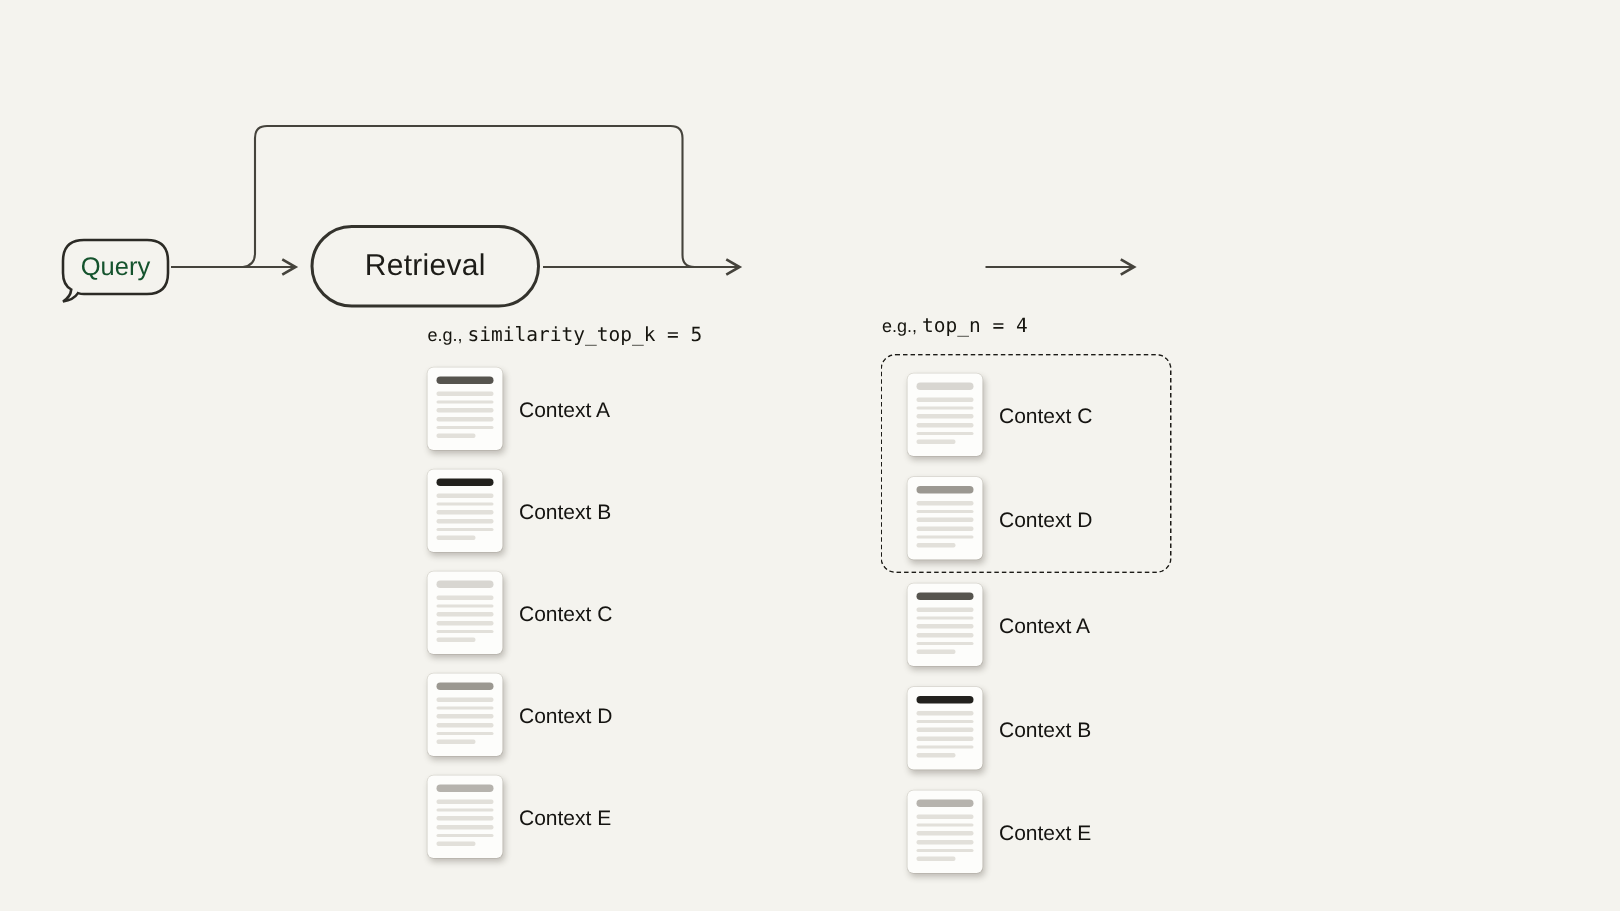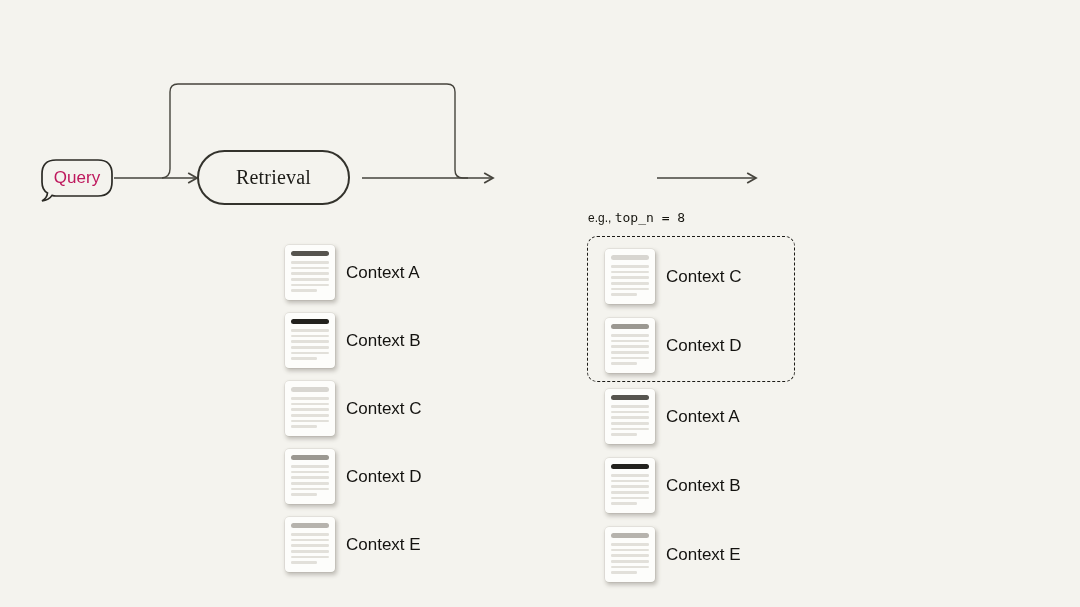--- a/index.html
+++ b/index.html
@@ -25,30 +25,30 @@
     border: 2px solid #33322c;
     border-radius: 28px;
     background: #f4f3ee;
     display: flex;
     align-items: center;
     justify-content: center;
     font-size: 20px;
     color: #1d1c18;
     letter-spacing: .2px;
   }
-  #retrieval-box    { left: 197px; top: 150px; width: 153px; font-family: Liberation Serif, serif; }
+  #retrieval-box    { left: 207px; top: 150px; width: 153px; }
   #reranking-box    { left: 502px; top: 148px; width: 153px; }
   #augmentation-box { left: 765px; top: 149px; width: 295px; }
 
   
   .query-label {
     position: absolute;
     left: 42px; top: 160px; width: 70px; height: 36px;
     display: flex; align-items: center; justify-content: center;
-    font-size: 17px; color: #be185d;
+    font-size: 17px; color: #14532d;
   }
 
   
   .caption {
     position: absolute;
     font-size: 12px;
     color: #16150f;
     white-space: nowrap;
   }
   #caption-retrieval { left: 285px; top: 216px; }
@@ -95,21 +95,21 @@
   .doc-line {
     height: 2.6px;
     border-radius: 1.3px;
     background: #e2e0da;
     margin-bottom: 3.1px;
   }
   .doc-line.short { width: 68%; }
 
   .doc-label {
     margin-left: 11px;
-    font-size: 17px;
+    font-size: 14px;
     color: #141310;
     white-space: nowrap;
   }
 </style>
 </head>
 <body style="background: rgb(244, 243, 238);">
 
 <div class="canvas">
 
   <svg class="connectors" viewBox="0 0 1080 607">
@@ -127,22 +127,25 @@
 
     <path d="M362,178 H493" fill="none" stroke="#45433c" stroke-width="1.4" marker-end="url(#arrow)"></path>
 
     <path d="M657,178 H756" fill="none" stroke="#45433c" stroke-width="1.4" marker-end="url(#arrow)"></path>
   </svg>
 
   <div class="query-label">Query</div>
 
   <div class="stage-box" id="retrieval-box">Retrieval</div>
 
+  <div class="caption" id="caption-retrieval">
+    <span>e.g., </span><span class="code">similarity_top_k = 5</span>
+  </div>
   <div class="caption" id="caption-reranking">
-    <span>e.g., </span><span class="code">top_n = 8</span>
+    <span>e.g., </span><span class="code">top_n = 4</span>
   </div>
 
   <div class="doc-col" id="retrieved-list">
       <div class="doc-row">
     <div class="doc-icon">
       <div class="doc-bar" style="background: rgb(86, 84, 78);"></div>
       <div class="doc-line"></div>
       <div class="doc-line"></div>
       <div class="doc-line"></div>
       <div class="doc-line"></div>

